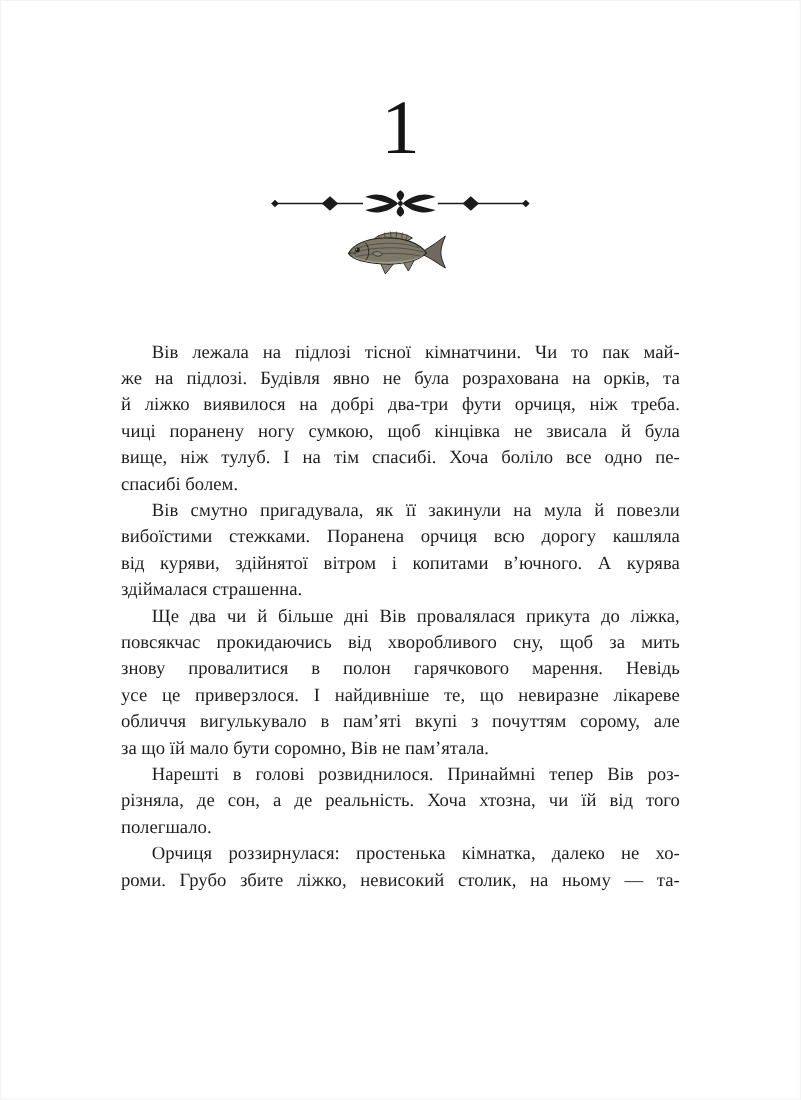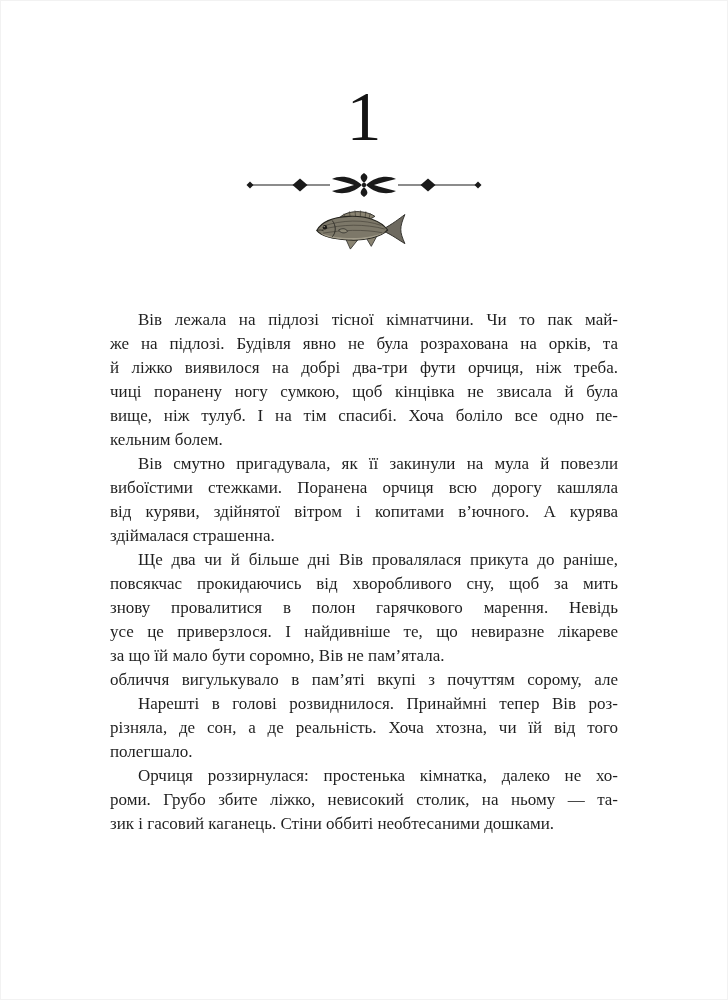--- a/index.html
+++ b/index.html
@@ -115,41 +115,40 @@
     </svg>
   </div>
 
   <div class="body-text">
       <div class="para">
         <div class="line first">Вів лежала на підлозі тісної кімнатчини. Чи то пак май-</div>
         <div class="line">же на підлозі. Будівля явно не була розрахована на орків, та</div>
         <div class="line">й ліжко виявилося на добрі два-три фути орчиця, ніж треба.</div>
         <div class="line">чиці поранену ногу сумкою, щоб кінцівка не звисала й була</div>
         <div class="line">вище, ніж тулуб. І на тім спасибі. Хоча боліло все одно пе-</div>
-        <div class="line last">кельним болем.</div>
+        <div class="line last">спасибі болем.</div>
       </div>
       <div class="para">
         <div class="line first">Вів смутно пригадувала, як її закинули на мула й повезли</div>
         <div class="line">вибоїстими стежками. Поранена орчиця всю дорогу кашляла</div>
         <div class="line">від куряви, здійнятої вітром і копитами в’ючного. А курява</div>
         <div class="line last">здіймалася страшенна.</div>
       </div>
       <div class="para">
-        <div class="line first">Ще два чи й більше дні Вів провалялася прикута до раніше,</div>
+        <div class="line first">Ще два чи й більше дні Вів провалялася прикута до ліжка,</div>
         <div class="line">повсякчас прокидаючись від хворобливого сну, щоб за мить</div>
         <div class="line">знову провалитися в полон гарячкового марення. Невідь</div>
         <div class="line">усе це приверзлося. І найдивніше те, що невиразне лікареве</div>
+        <div class="line">обличчя вигулькувало в пам’яті вкупі з почуттям сорому, але</div>
         <div class="line last">за що їй мало бути соромно, Вів не пам’ятала.</div>
-        <div class="line">обличчя вигулькувало в пам’яті вкупі з почуттям сорому, але</div>
       </div>
       <div class="para">
         <div class="line first">Нарешті в голові розвиднилося. Принаймні тепер Вів роз-</div>
         <div class="line">різняла, де сон, а де реальність. Хоча хтозна, чи їй від того</div>
         <div class="line last">полегшало.</div>
       </div>
       <div class="para">
         <div class="line first">Орчиця роззирнулася: простенька кімнатка, далеко не хо-</div>
         <div class="line">роми. Грубо збите ліжко, невисокий столик, на ньому — та-</div>
-        <div class="line last">зик і гасовий каганець. Стіни оббиті необтесаними дошками.</div>
       </div>
     </div>
 
 </div>
 
 </body></html>

